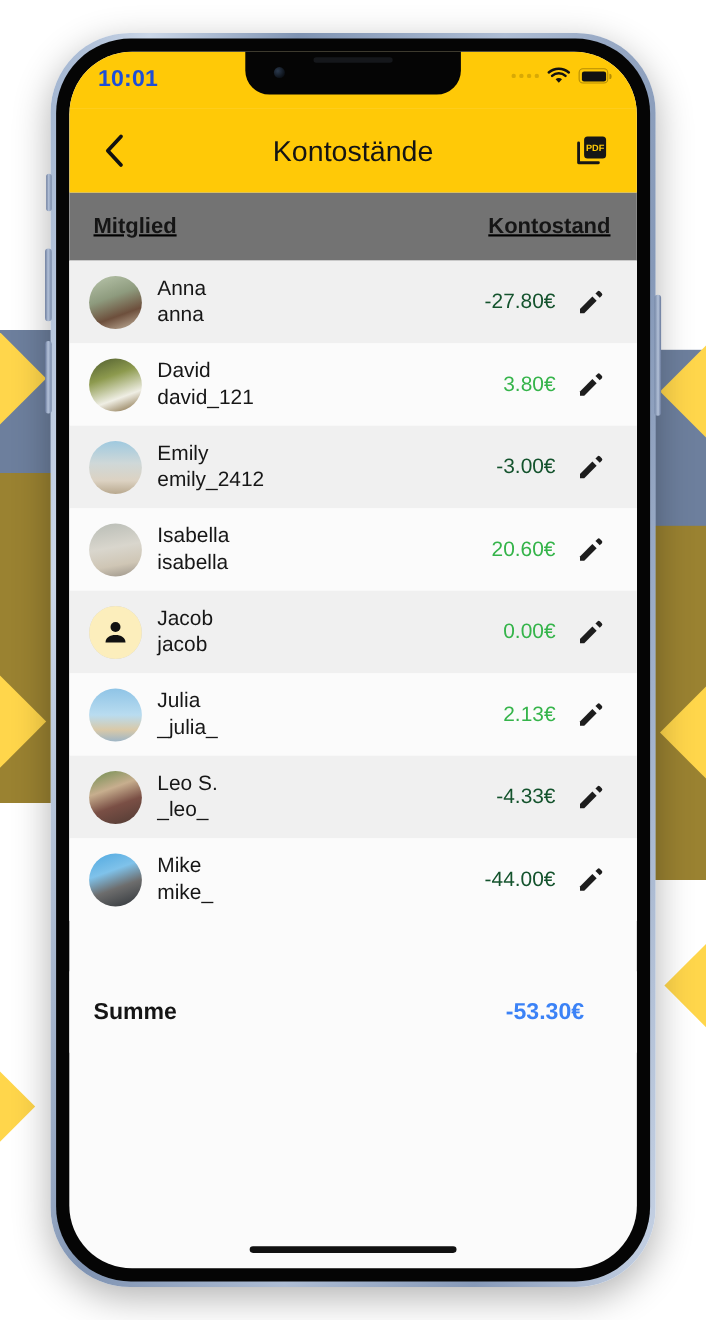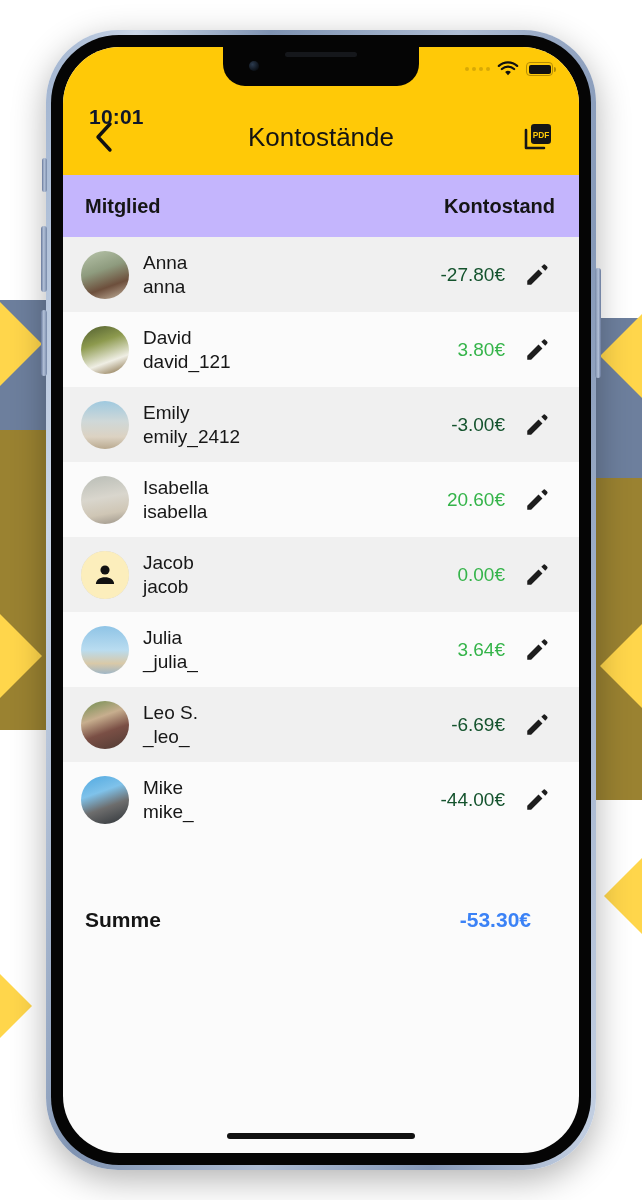--- a/index.html
+++ b/index.html
@@ -114,25 +114,24 @@
     background: var(--brand);
     display: flex;
     align-items: flex-start;
     justify-content: space-between;
     padding: 12px 26px 0 26px;
     z-index: 10;
   }
   #clock {
     font-size: 21px;
     font-weight: 700;
-    color: #0f172a;
+    color: #1d4ed8;
     letter-spacing: 0.2px;
     line-height: 1;
     padding-top: 2px;
-    margin-top: 45px;
   }
   #status-right {
     display: flex;
     align-items: center;
     gap: 7px;
     padding-top: 2px;
   }
   .sigdots { display: flex; gap: 3px; align-items: center; }
   .sigdots i {
     display: block;
@@ -193,23 +192,24 @@
     display: flex; align-items: center; justify-content: center;
     cursor: pointer;
     z-index: 6;
     text-align: center;
   }
 
   
   #table-header {
     display: flex;
     align-items: center;
-    background: #c4b5fd;
+    background: #737373;
     height: 62px;
     padding: 0 22px 0 22px;
+    text-decoration: underline;
   }
   #table-header .h-left {
     font-size: 20px;
     font-weight: 700;
     color: #151515;
   }
   #table-header .h-right {
     margin-left: auto;
     font-size: 20px;
     font-weight: 700;
@@ -458,35 +458,35 @@
                 <path d="M19.6 8.0 L21.3 6.3 a1.5 1.5 0 0 0 0-2.1 L19.8 2.7 a1.5 1.5 0 0 0-2.1 0 L16.0 4.4 Z" fill="#1d1d1d"></path>
               </svg>
             </div>
           </div>
           <div class="row plain">
             <div class="avatar" style="background: linear-gradient(rgb(143, 196, 230) 0%, rgb(185, 220, 240) 50%, rgb(217, 201, 168) 78%, rgb(159, 182, 198) 100%);"></div>
             <div class="names">
               <div class="n1">Julia</div>
               <div class="n2">_julia_</div>
             </div>
-            <div class="amount pos">3.64€</div>
+            <div class="amount pos">2.13€</div>
             <div class="edit-btn">
               <svg width="26" height="26" viewBox="0 0 24 24">
                 <path d="M3 17.4 L3 21 L6.6 21 L17.0 10.6 L13.4 7.0 Z" fill="#1d1d1d"></path>
                 <path d="M19.6 8.0 L21.3 6.3 a1.5 1.5 0 0 0 0-2.1 L19.8 2.7 a1.5 1.5 0 0 0-2.1 0 L16.0 4.4 Z" fill="#1d1d1d"></path>
               </svg>
             </div>
           </div>
           <div class="row alt">
             <div class="avatar" style="background: linear-gradient(160deg, rgb(109, 141, 78) 0%, rgb(199, 174, 142) 35%, rgb(122, 79, 69) 62%, rgb(79, 58, 51) 100%);"></div>
             <div class="names">
               <div class="n1">Leo S.</div>
               <div class="n2">_leo_</div>
             </div>
-            <div class="amount neg">-6.69€</div>
+            <div class="amount neg">-4.33€</div>
             <div class="edit-btn">
               <svg width="26" height="26" viewBox="0 0 24 24">
                 <path d="M3 17.4 L3 21 L6.6 21 L17.0 10.6 L13.4 7.0 Z" fill="#1d1d1d"></path>
                 <path d="M19.6 8.0 L21.3 6.3 a1.5 1.5 0 0 0 0-2.1 L19.8 2.7 a1.5 1.5 0 0 0-2.1 0 L16.0 4.4 Z" fill="#1d1d1d"></path>
               </svg>
             </div>
           </div>
           <div class="row plain">
             <div class="avatar" style="background: linear-gradient(160deg, rgb(79, 168, 224) 0%, rgb(127, 194, 234) 35%, rgb(109, 109, 109) 62%, rgb(46, 51, 56) 100%);"></div>
             <div class="names">

